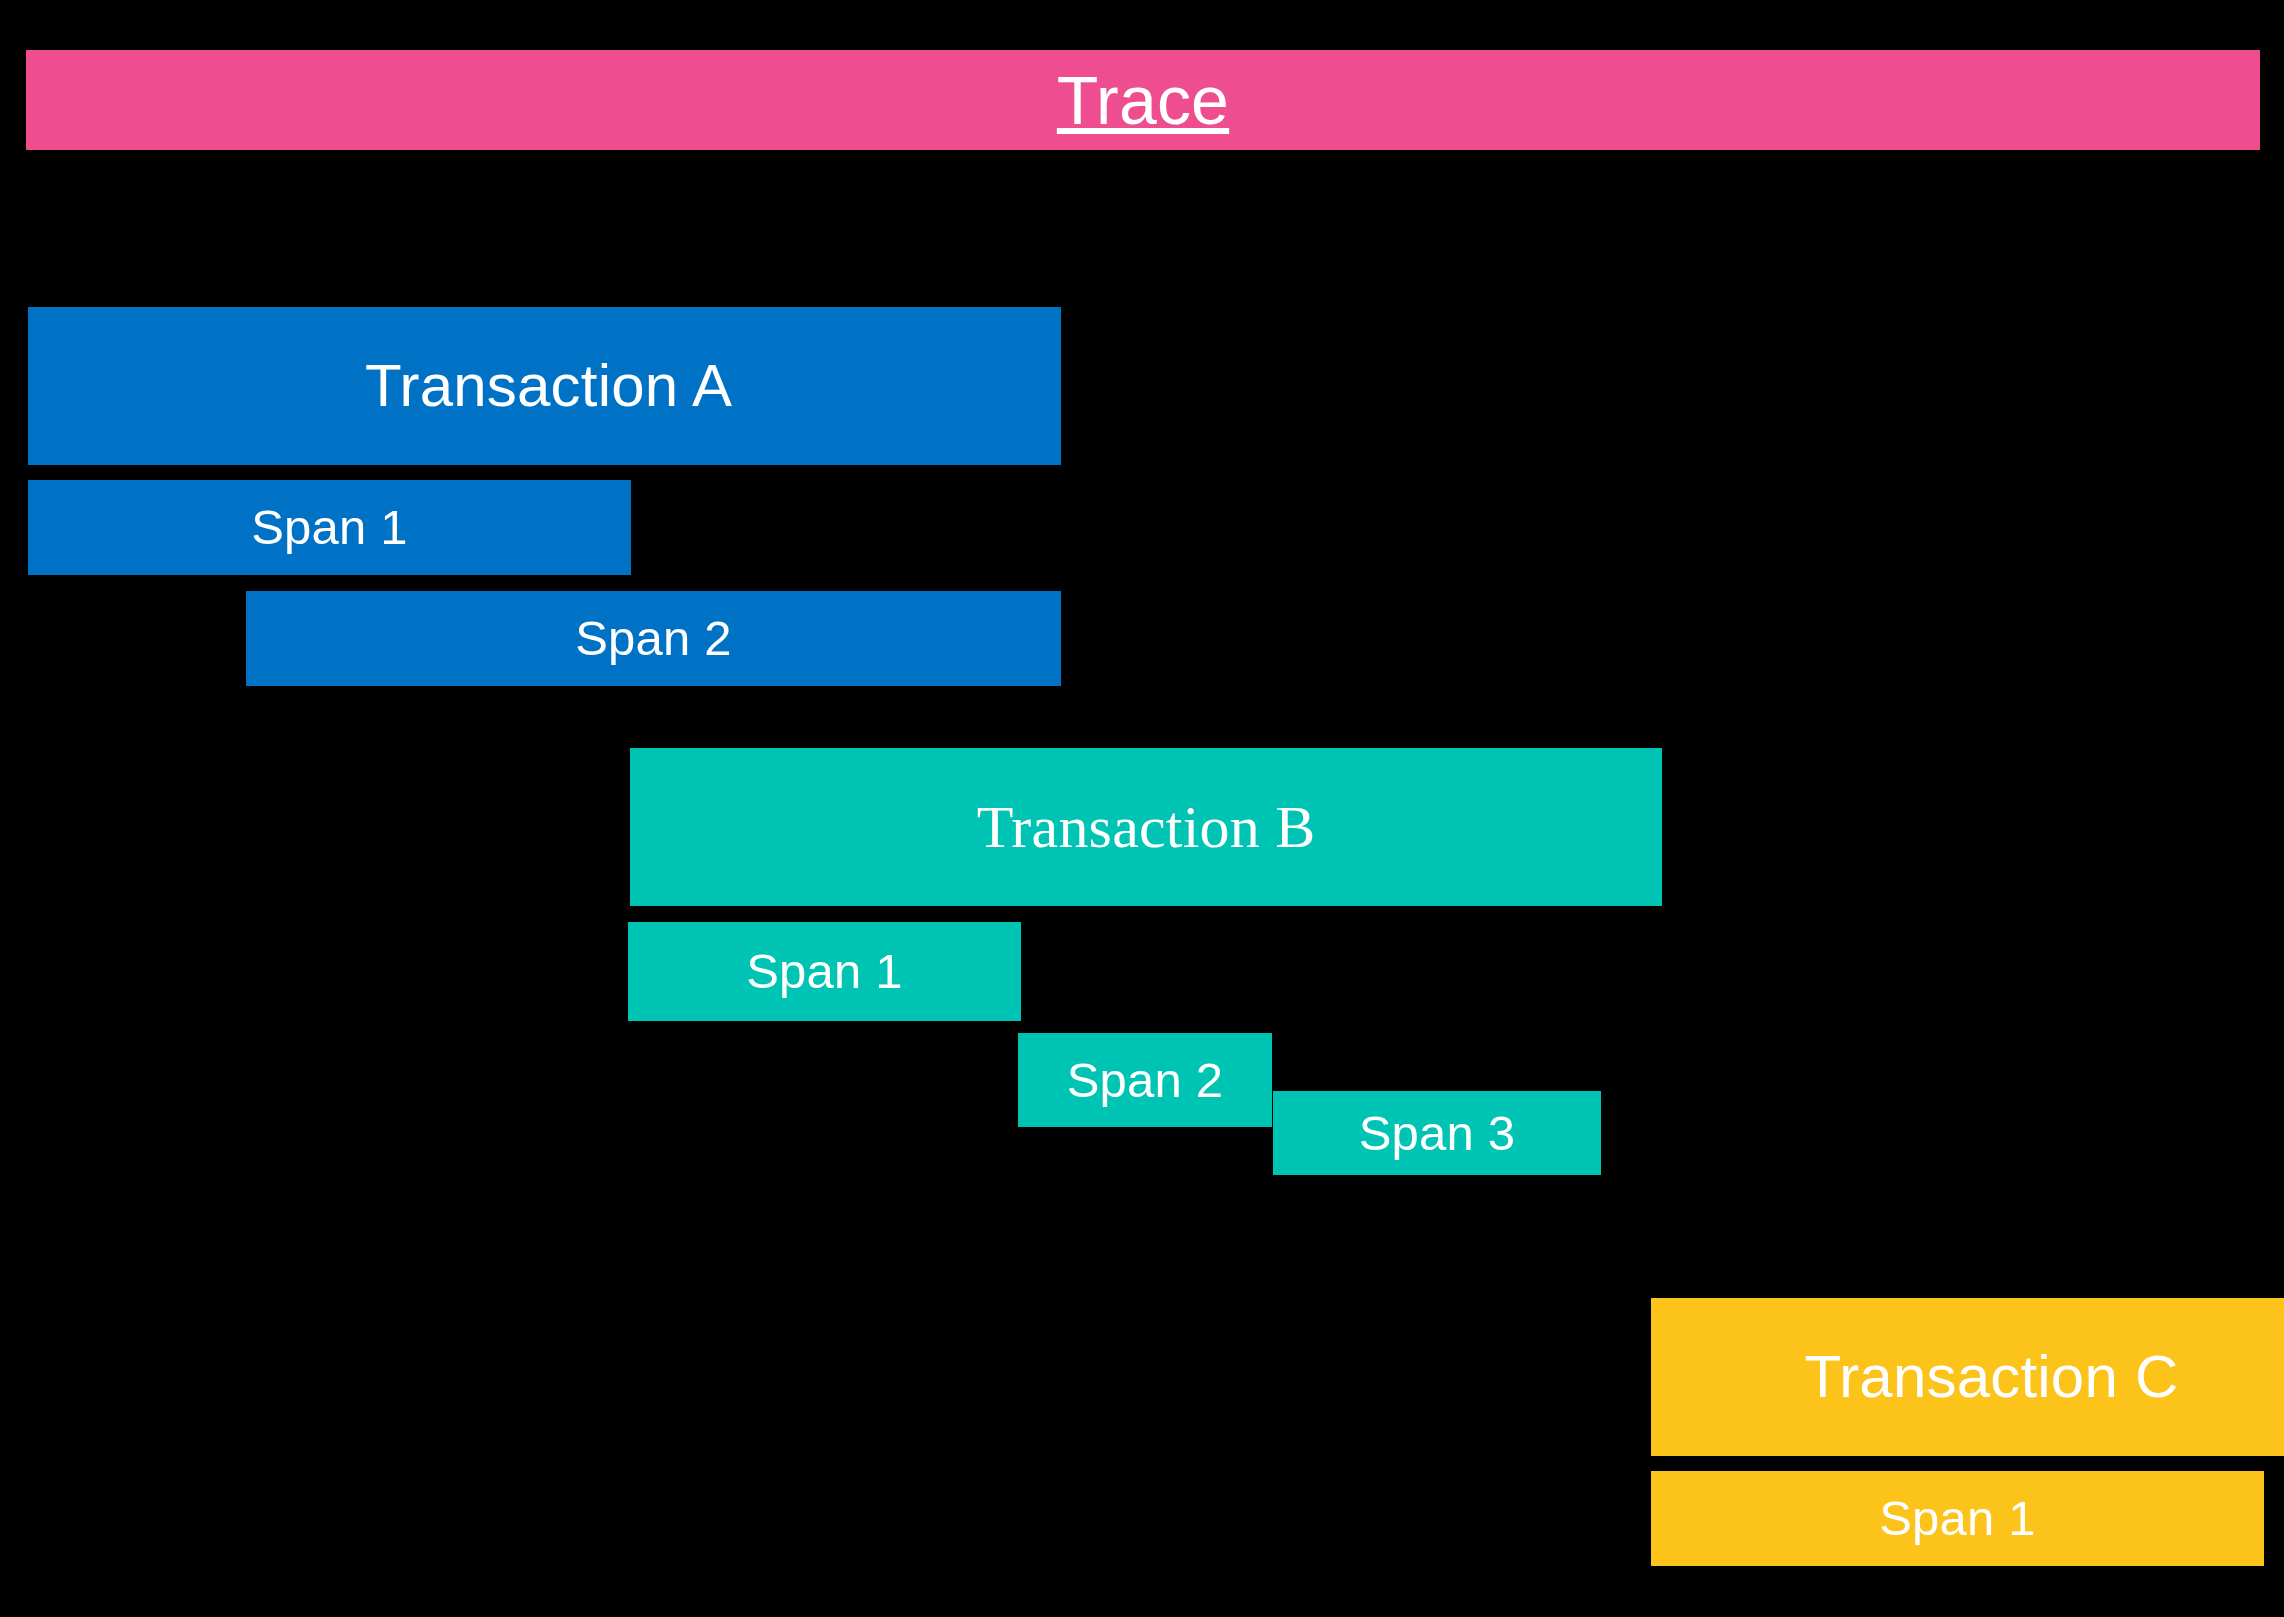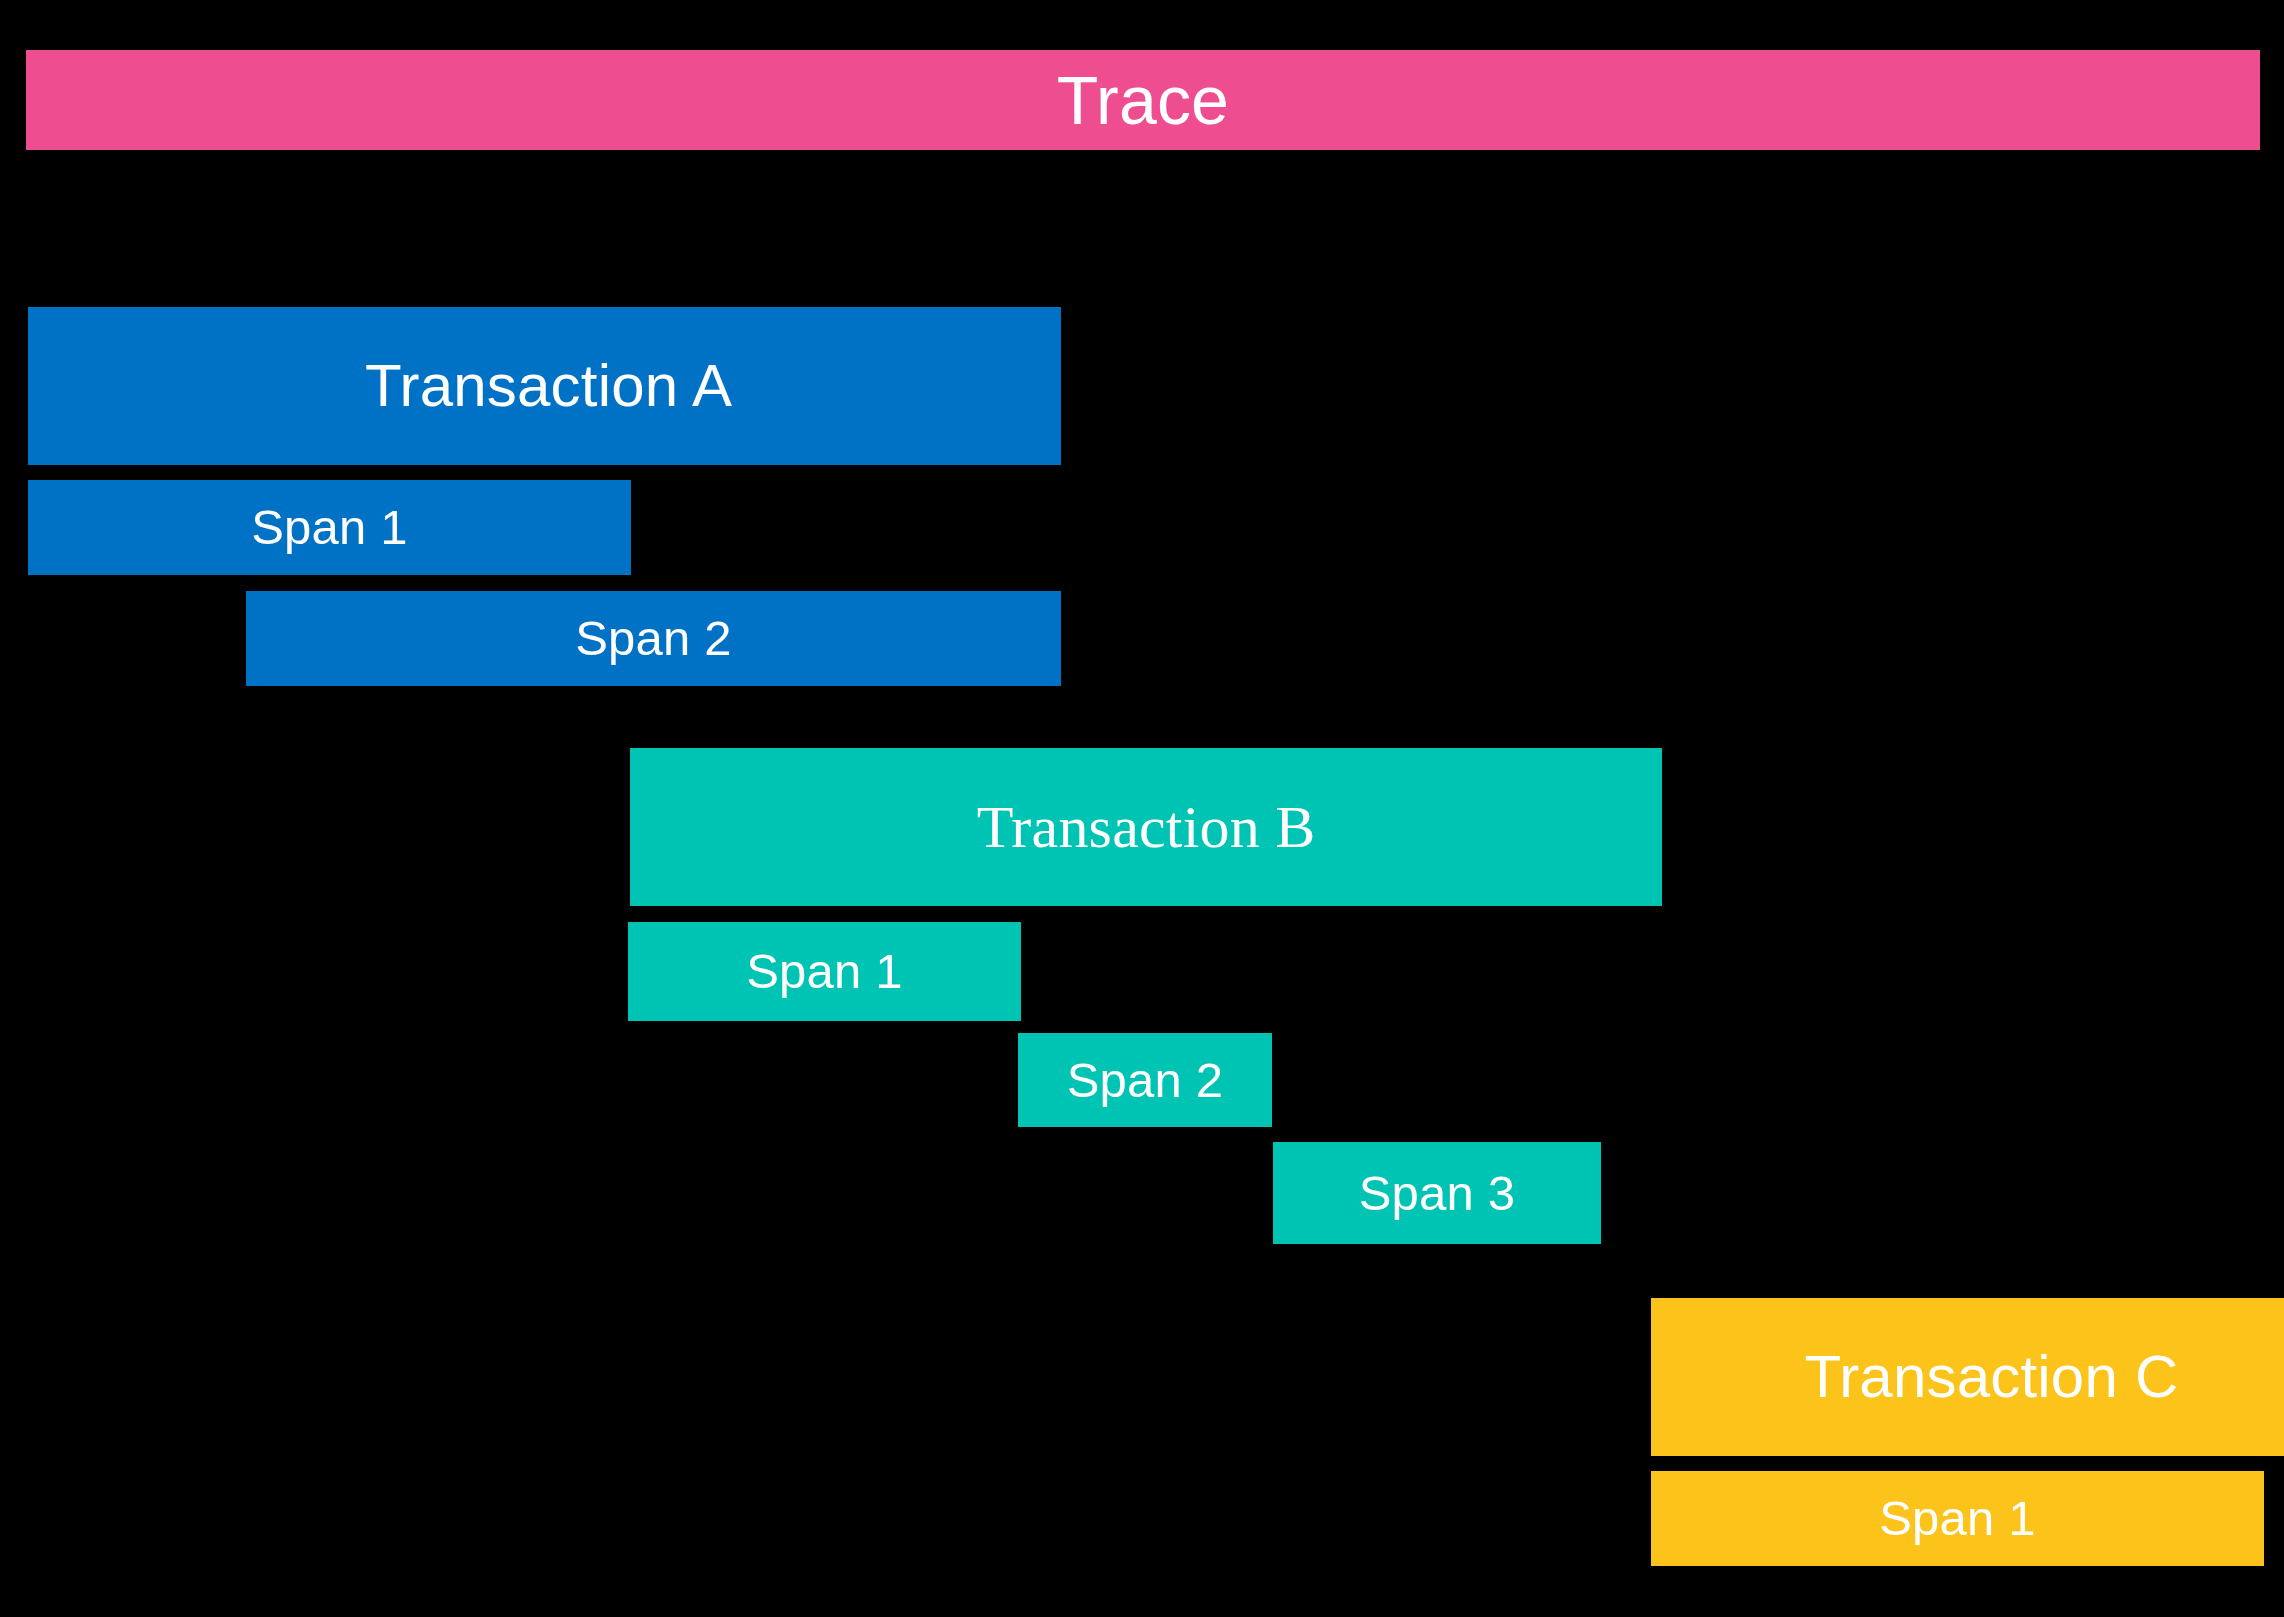--- a/index.html
+++ b/index.html
@@ -38,41 +38,41 @@
   .tier-trace .bar-label       { font-size: 68px; }
   .tier-transaction .bar-label { font-size: 60px; }
   .tier-span .bar-label        { font-size: 49px; }
 </style>
 </head>
 <body>
 
 <div id="stage" style="background: rgb(0, 0, 0);">
 
 <div class="bar tier-trace" style="left: 26px; top: 50px; width: 2234px; height: 100px; background: rgb(238, 77, 143);">
-      <span class="bar-label" style="color: rgb(255, 255, 255);">Trace</span>
+      <span class="bar-label" style="color: rgb(255, 255, 255); text-decoration: underline;">Trace</span>
     </div>
     <div class="bar tier-transaction" style="left: 28px; top: 307px; width: 1033px; height: 158px; background: rgb(0, 114, 198); padding-left: 8px;">
       <span class="bar-label" style="color: rgb(255, 255, 255);">Transaction A</span>
     </div>
     <div class="bar tier-span" style="left: 28px; top: 480px; width: 603px; height: 95px; background: rgb(0, 114, 198);">
       <span class="bar-label" style="color: rgb(255, 255, 255);">Span 1</span>
     </div>
     <div class="bar tier-span" style="left: 246px; top: 591px; width: 815px; height: 95px; background: rgb(0, 114, 198);">
       <span class="bar-label" style="color: rgb(255, 255, 255);">Span 2</span>
     </div>
     <div class="bar tier-transaction" style="left: 630px; top: 748px; width: 1032px; height: 158px; background: rgb(0, 196, 179);">
       <span class="bar-label" style="color: rgb(255, 255, 255); font-family: Liberation Serif, serif;">Transaction B</span>
     </div>
     <div class="bar tier-span" style="left: 628px; top: 922px; width: 393px; height: 99px; background: rgb(0, 196, 179);">
       <span class="bar-label" style="color: rgb(255, 255, 255);">Span 1</span>
     </div>
     <div class="bar tier-span" style="left: 1018px; top: 1033px; width: 254px; height: 94px; background: rgb(0, 196, 179);">
       <span class="bar-label" style="color: rgb(255, 255, 255);">Span 2</span>
     </div>
-    <div class="bar tier-span" style="left: 1273px; top: 1142px; width: 328px; height: 102px; background: rgb(0, 196, 179);">
+    <div class="bar tier-span" style="left: 1273px; top: 1091px; width: 328px; height: 84px; background: rgb(0, 196, 179);">
       <span class="bar-label" style="color: rgb(255, 255, 255);">Span 3</span>
     </div>
     <div class="bar tier-transaction" style="left: 1651px; top: 1298px; width: 681px; height: 158px; background: rgb(252, 195, 26);">
       <span class="bar-label" style="color: rgb(255, 255, 255);">Transaction C</span>
     </div>
     <div class="bar tier-span" style="left: 1651px; top: 1471px; width: 613px; height: 95px; background: rgb(252, 195, 26);">
       <span class="bar-label" style="color: rgb(255, 255, 255);">Span 1</span>
     </div>
   </div>
 

